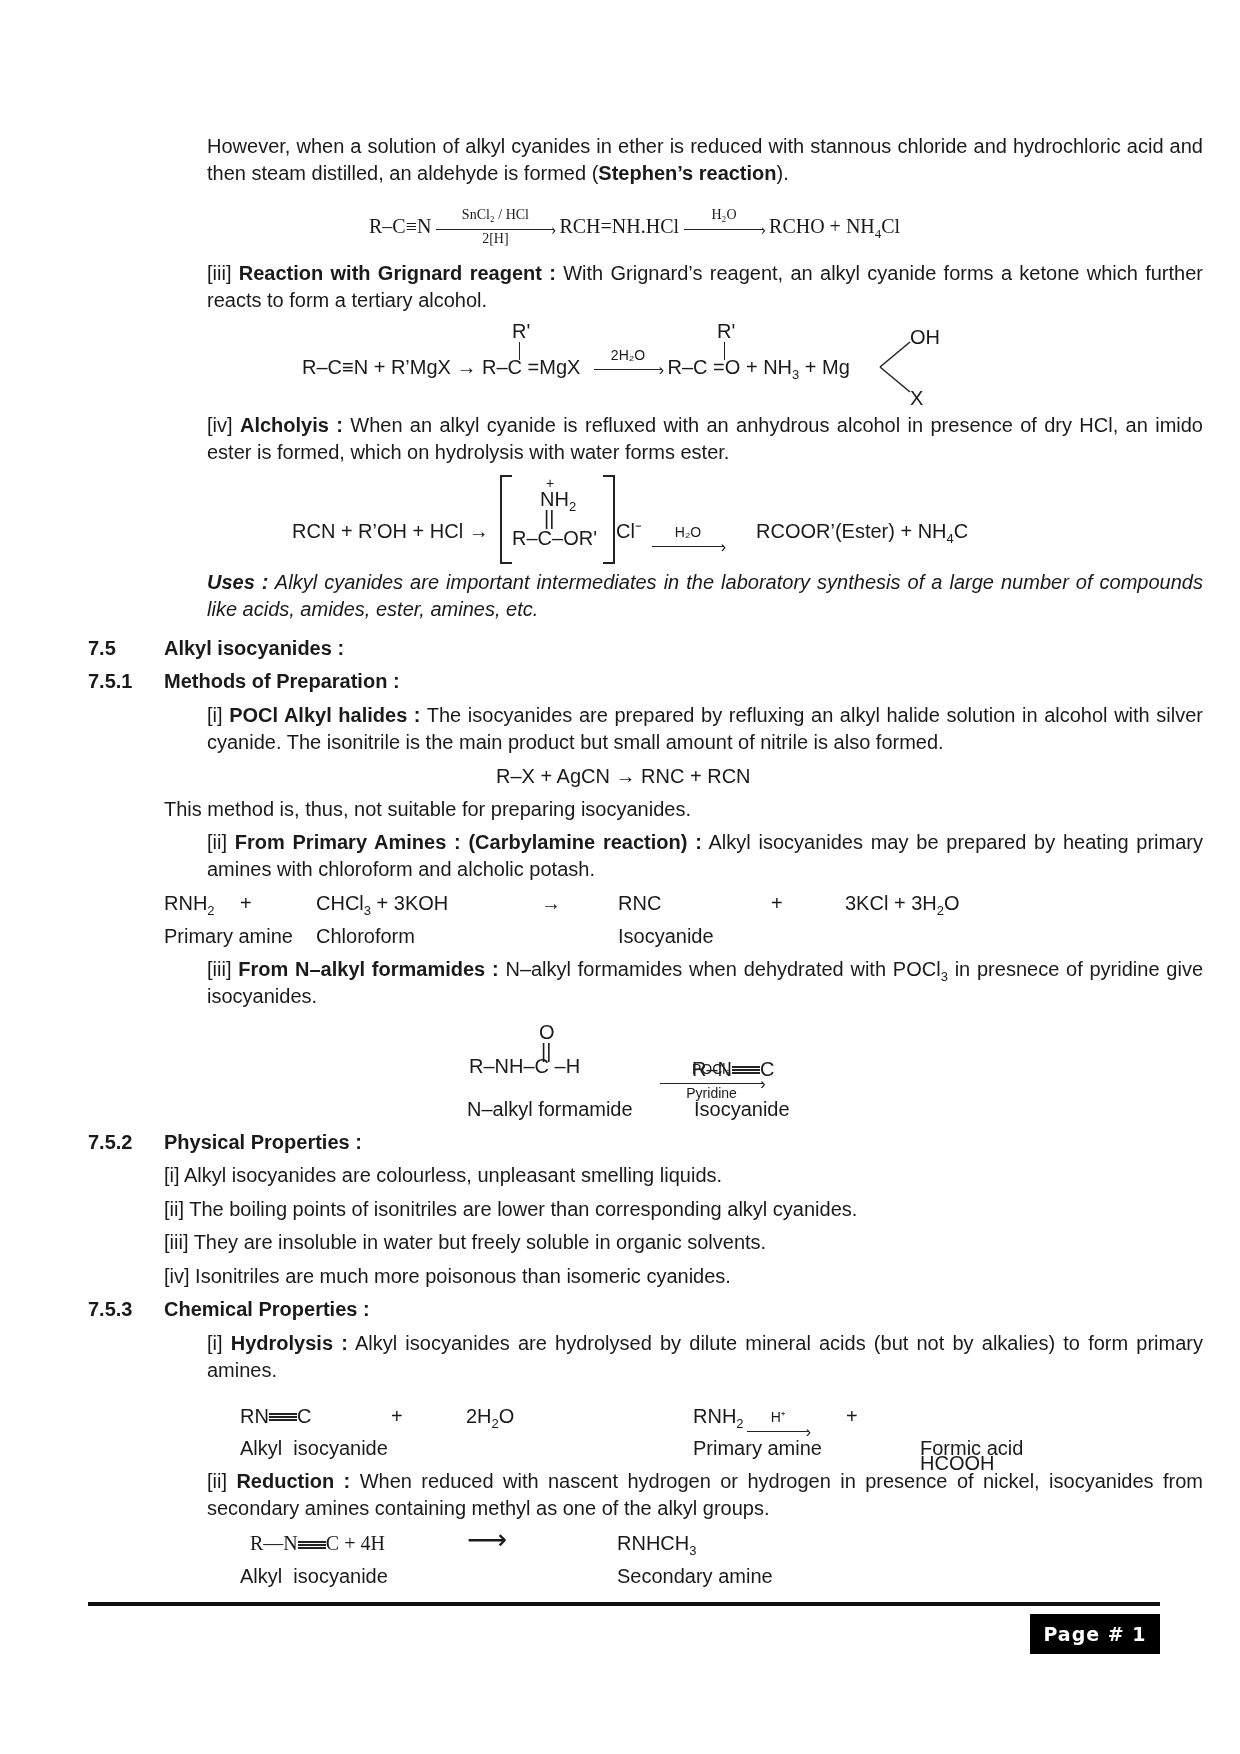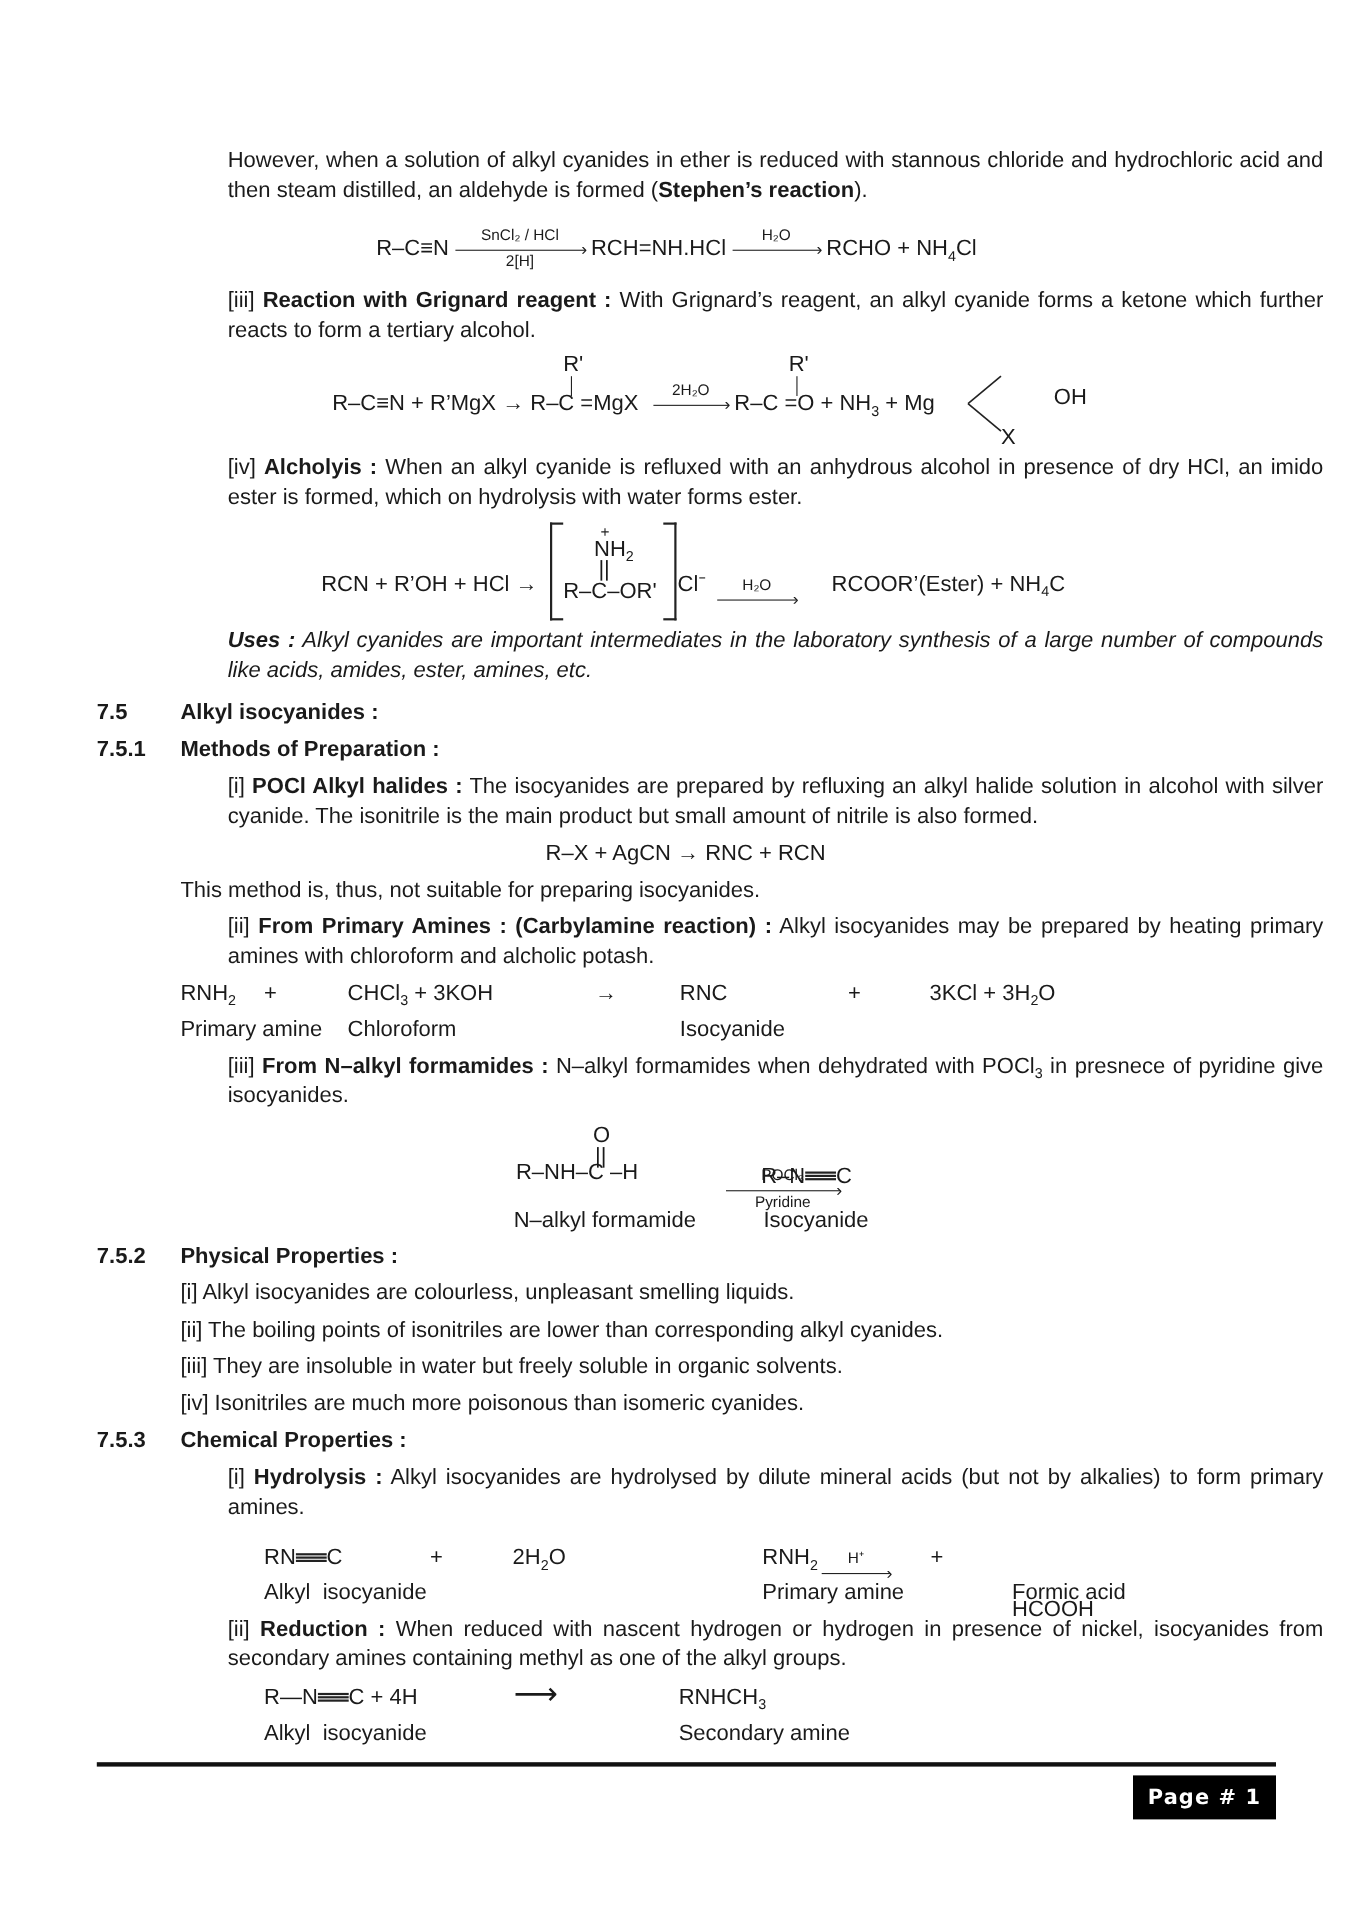--- a/index.html
+++ b/index.html
@@ -35,21 +35,21 @@
 <body>
 
 
 
 
 <div class="para" style="top:133px;">
   <span>However, when a solution of alkyl cyanides in ether is reduced with stannous chloride and hydrochloric acid and then steam distilled, an aldehyde is formed (</span><b>Stephen’s reaction</b><span>).</span>
 </div>
 
 
-<div class="eq" style="left:342px; top:213px;">
+<div class="eq" style="left:369px; top:213px;font-family:Liberation Serif, serif;">
   <span>R–C≡N</span>
   <span class="arrow" style="width:118px;">
     <span class="over">SnCl₂ / HCl</span>
     <span class="shaft"></span><span class="head-tri">›</span>
     <span class="under">2[H]</span>
   </span>
   <span>RCH=NH.HCl</span>
   <span class="arrow" style="width:80px;">
     <span class="over">H₂O</span>
     <span class="shaft"></span><span class="head-tri">›</span>
@@ -72,21 +72,21 @@
   <span>R–C =O + NH</span><sub>3</sub><span> + Mg</span>
 </div>
 <span class="abs" style="left:512px; top:318px;">R'</span>
 <div class="vline" style="left:519px; top:342px; height:18px;"></div>
 <span class="abs" style="left:717px; top:318px;">R'</span>
 <div class="vline" style="left:724px; top:342px; height:18px;"></div>
 <svg class="abs" style="left:878px; top:338px;" width="40" height="58">
   <line x1="2" y1="29" x2="32" y2="4" stroke="#222" stroke-width="1.5"></line>
   <line x1="2" y1="29" x2="32" y2="54" stroke="#222" stroke-width="1.5"></line>
 </svg>
-<span class="abs" style="left:910px; top:348px;margin-left:48px;">OH</span>
+<span class="abs" style="left:910px; top:324px;">OH</span>
 <span class="abs" style="left:910px; top:385px;">X</span>
 
 
 <div class="para" style="top:412px;">
   <span>[iv] </span><b>Alcholyis :</b><span> When an alkyl cyanide is refluxed with an anhydrous alcohol in presence of dry HCl, an imido ester is formed, which on hydrolysis with water forms ester.</span>
 </div>
 
 
 <span class="abs" style="left:292px; top:518px;">RCN + R’OH + HCl →</span>
 <div class="bracket" style="left:500px; top:475px; width:10px; height:85px; border-right:none;"></div>
@@ -189,21 +189,21 @@
 
 <span class="abs" style="left:240px; top:1435px; white-space:pre;">Alkyl  isocyanide</span>
 <span class="abs" style="left:693px; top:1435px;">Primary amine</span>
 <span class="abs" style="left:920px; top:1435px;">Formic acid</span>
 
 <div class="para" style="top:1468px;">
   <span>[ii] </span><b>Reduction :</b><span>  When reduced with nascent hydrogen or hydrogen in presence of nickel, isocyanides from secondary amines containing methyl as one of the alkyl groups.</span>
 </div>
 
 
-<span class="abs" style="left:240px; top:1530px;">
+<span class="abs" style="left:250px; top:1530px;font-family:Liberation Serif, serif;">
   <span>R—N</span><span class="triple"><i style="top:0"></i><i style="top:3px"></i><i style="top:6px"></i></span><span>C + 4H</span>
 </span>
 <span class="abs" style="left:467px; top:1526px; font-size:28px;">⟶</span>
 <span class="abs" style="left:617px; top:1530px;"><span>RNHCH</span><sub>3</sub></span>
 <span class="abs" style="left:240px; top:1563px; white-space:pre;">Alkyl  isocyanide</span>
 <span class="abs" style="left:617px; top:1563px;">Secondary amine</span>
 
 
 <div class="footer-rule"></div>
 <div class="page-badge">Page # 1</div>

